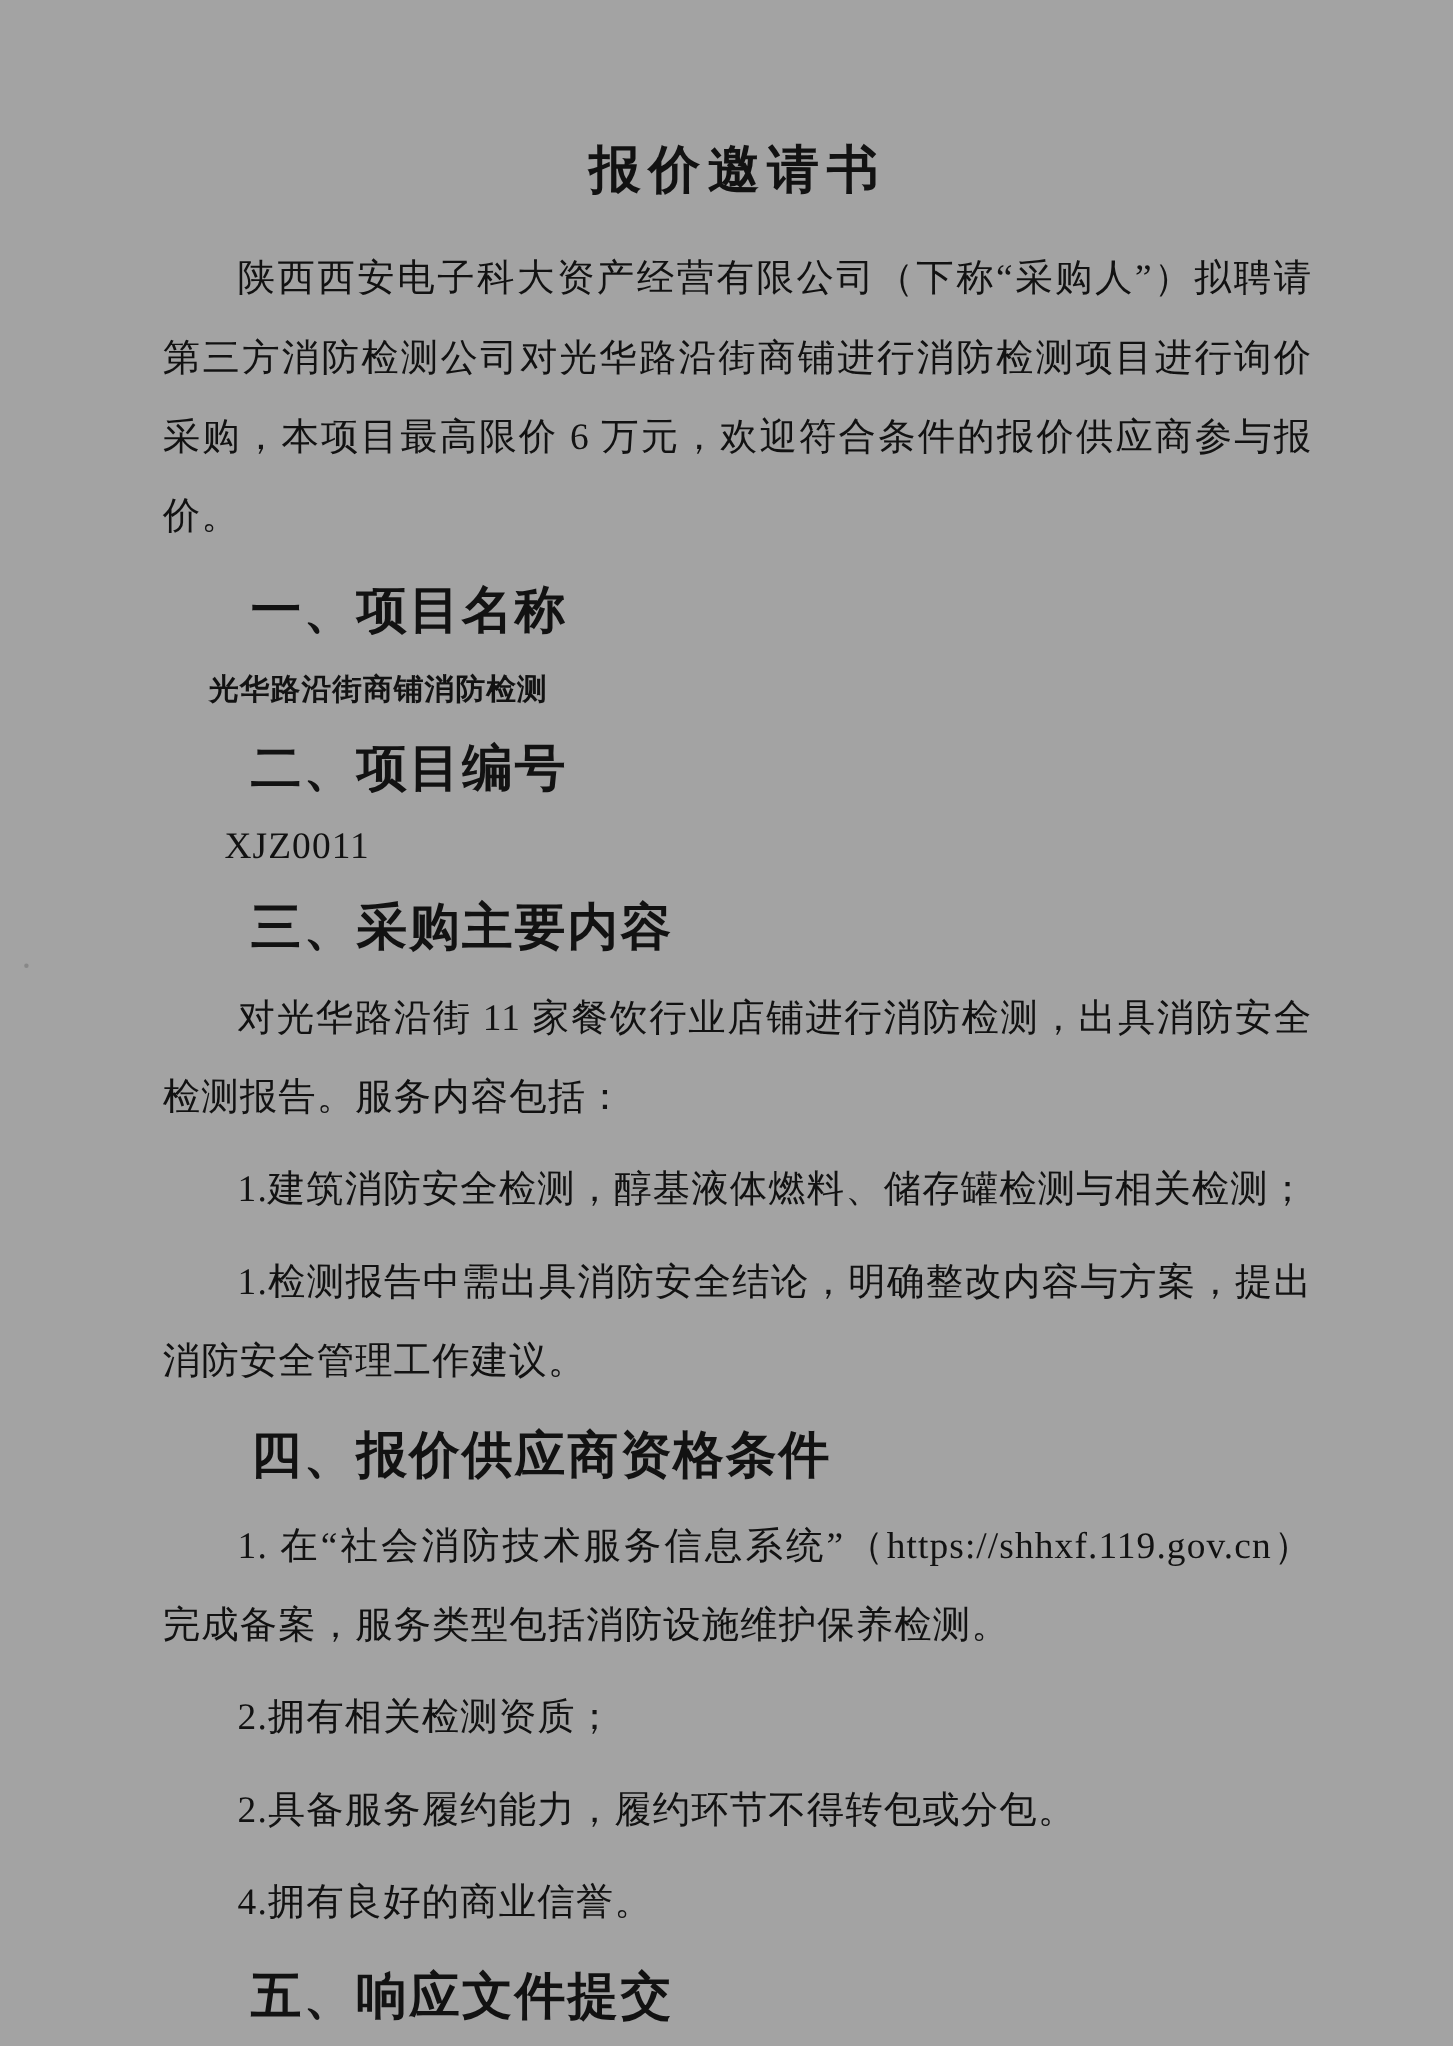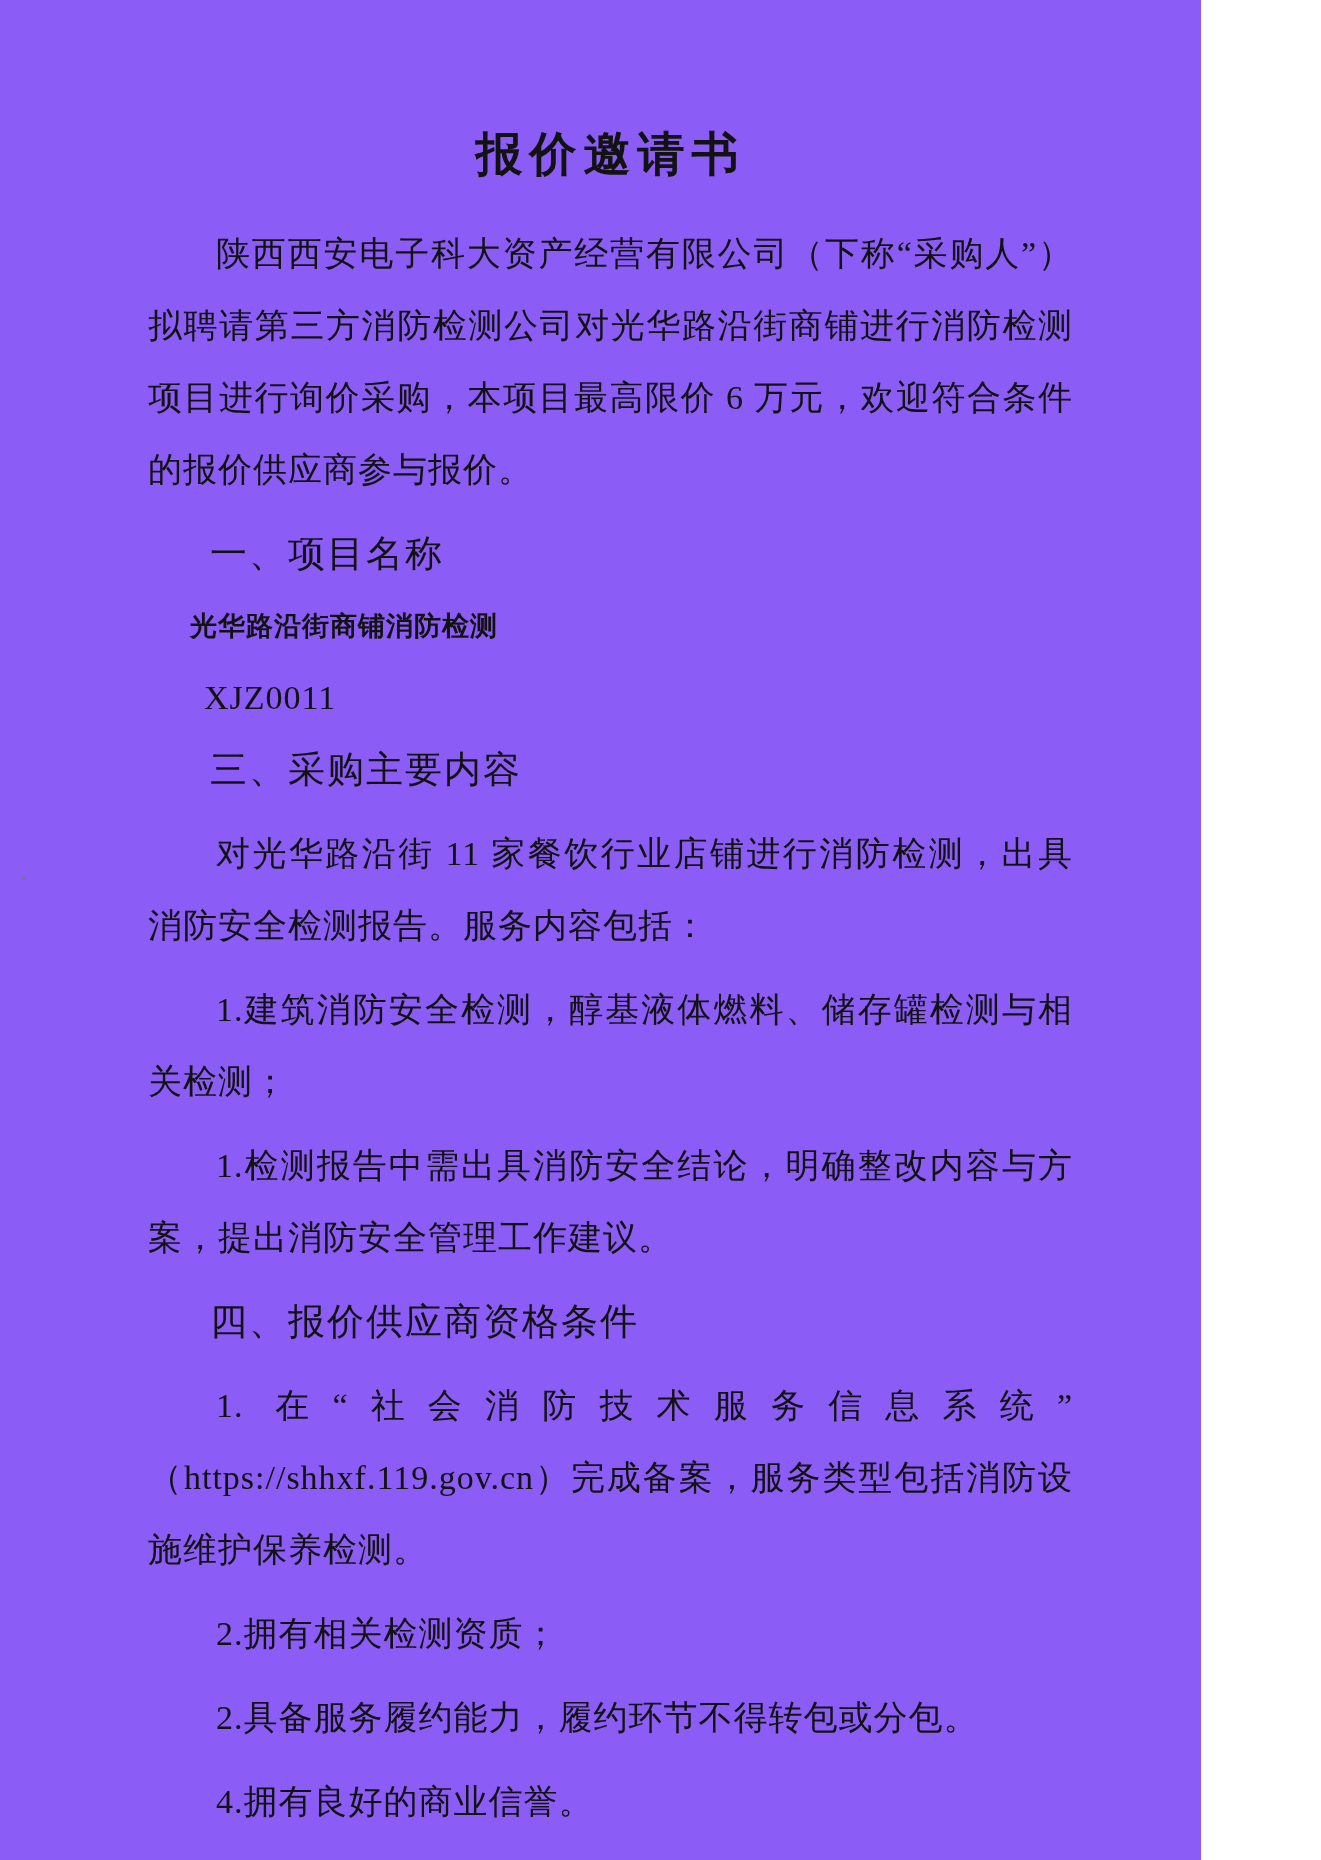--- a/index.html
+++ b/index.html
@@ -2,24 +2,24 @@
 <html lang="zh"><head>
 <meta charset="utf-8">
 <style>
   html, body {
     margin: 0;
     padding: 0;
     background: #ffffff;
   }
   .page {
     position: relative;
-    width: 1201px;
+    width: 1321px;
     height: 1860px;
     box-sizing: border-box;
-    background: #8b5cf6;
+    background: #a3a3a3;
     color: #121212;
     padding: 116px 116px 0 136px;
     font-family: "Liberation Serif", "DejaVu Serif", serif;
     font-size: 34px;
     line-height: 72px;
     overflow: hidden;
   }
   .doc-title {
     text-align: center;
     font-family: "Liberation Sans", "DejaVu Sans", sans-serif;
@@ -31,22 +31,22 @@
   }
   .para {
     margin: 12px;
     text-align: justify;
     text-indent: 2em;
     letter-spacing: 1px;
   }
   .heading {
     margin: 0;
     font-family: "Liberation Sans", "DejaVu Sans", sans-serif;
-    font-weight: normal;
-    font-size: 37px;
+    font-weight: bold;
+    font-size: 46px;
     text-indent: 2em;
     letter-spacing: 2px;
   }
   .bold-line {
     margin: 0;
     font-family: "Liberation Sans", "DejaVu Sans", sans-serif;
     font-weight: bold;
     font-size: 27px;
     text-indent: 2em;
     letter-spacing: 1px;
@@ -74,20 +74,21 @@
 <div class="page">
   <div class="scan-speck"></div>
 
   <h1 class="doc-title">报价邀请书</h1>
 
   <p class="para">陕西西安电子科大资产经营有限公司（下称“采购人”）拟聘请第三方消防检测公司对光华路沿街商铺进行消防检测项目进行询价采购，本项目最高限价 6 万元，欢迎符合条件的报价供应商参与报价。</p>
 
   <p class="heading">一、项目名称</p>
   <p class="bold-line">光华路沿街商铺消防检测</p>
 
+  <p class="heading">二、项目编号</p>
   <p class="plain-line">XJZ0011</p>
 
   <p class="heading">三、采购主要内容</p>
   <p class="para">对光华路沿街 11 家餐饮行业店铺进行消防检测，出具消防安全检测报告。服务内容包括：</p>
   <p class="para">1.建筑消防安全检测，醇基液体燃料、储存罐检测与相关检测；</p>
   <p class="para">1.检测报告中需出具消防安全结论，明确整改内容与方案，提出消防安全管理工作建议。</p>
 
   <p class="heading">四、报价供应商资格条件</p>
   <p class="para">1. 在“社会消防技术服务信息系统”（https://shhxf.119.gov.cn）完成备案，服务类型包括消防设施维护保养检测。</p>
   <p class="para">2.拥有相关检测资质；</p>

